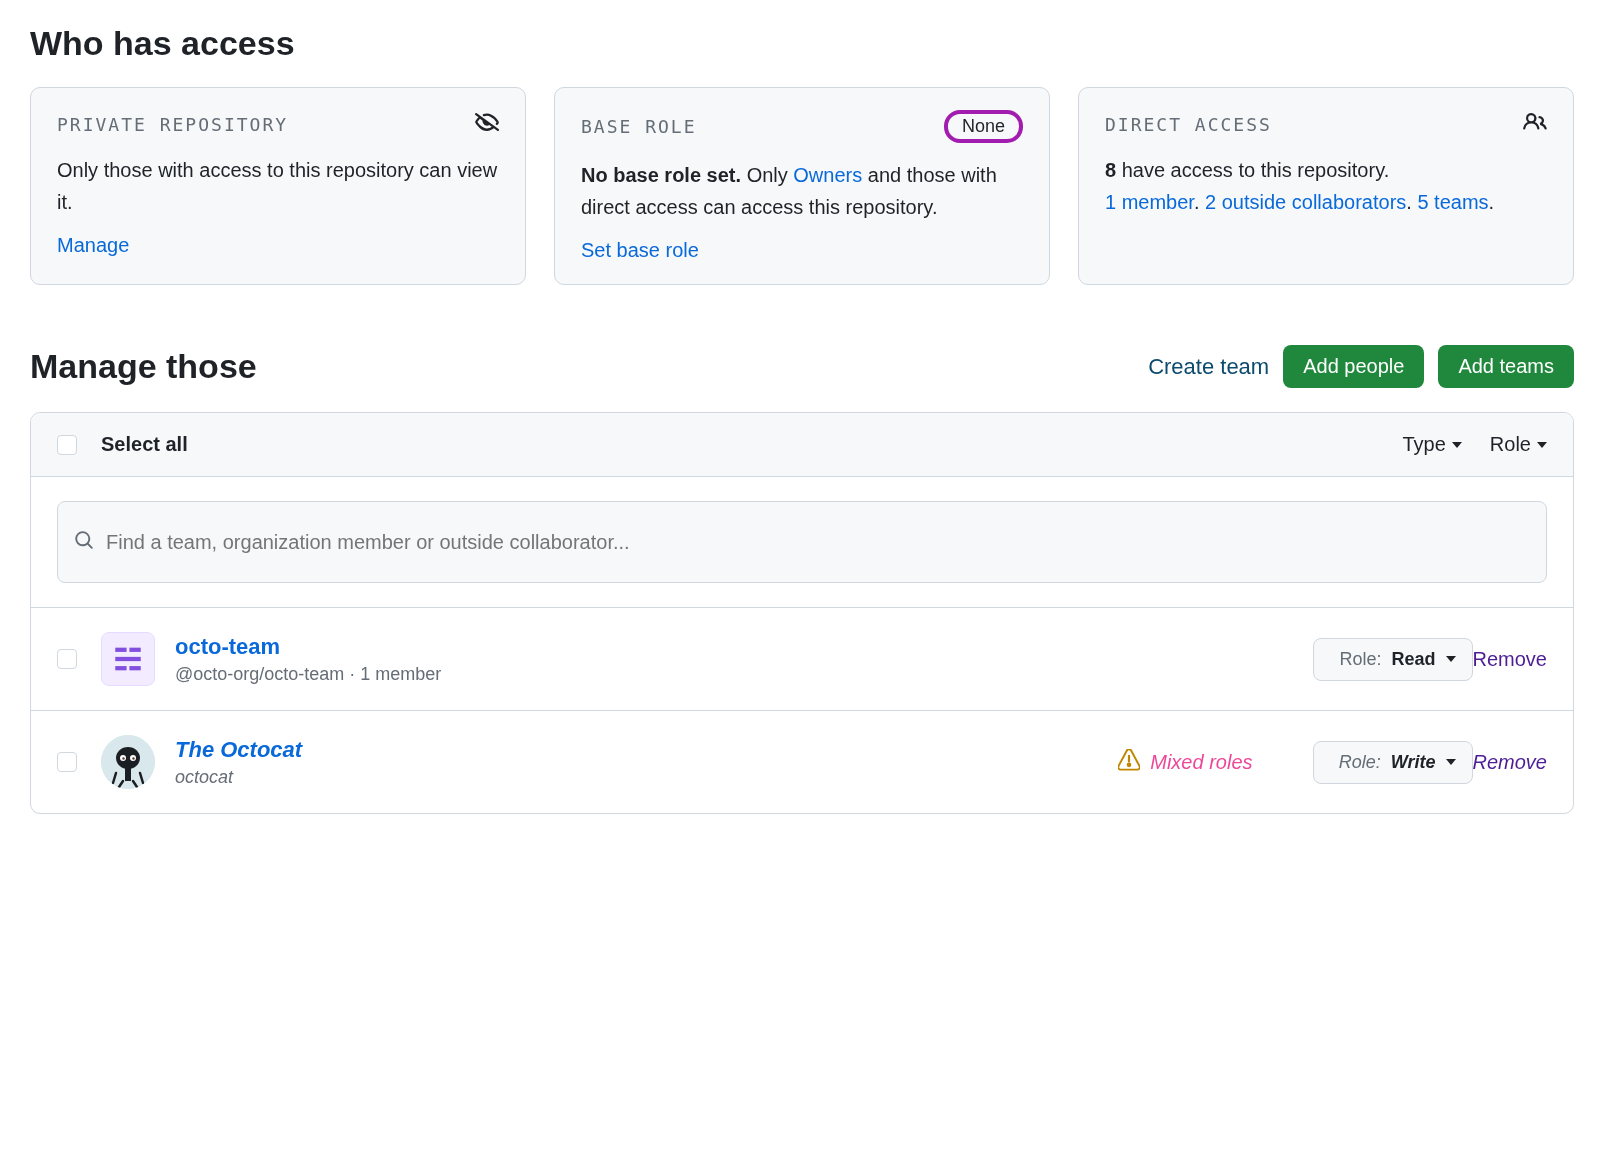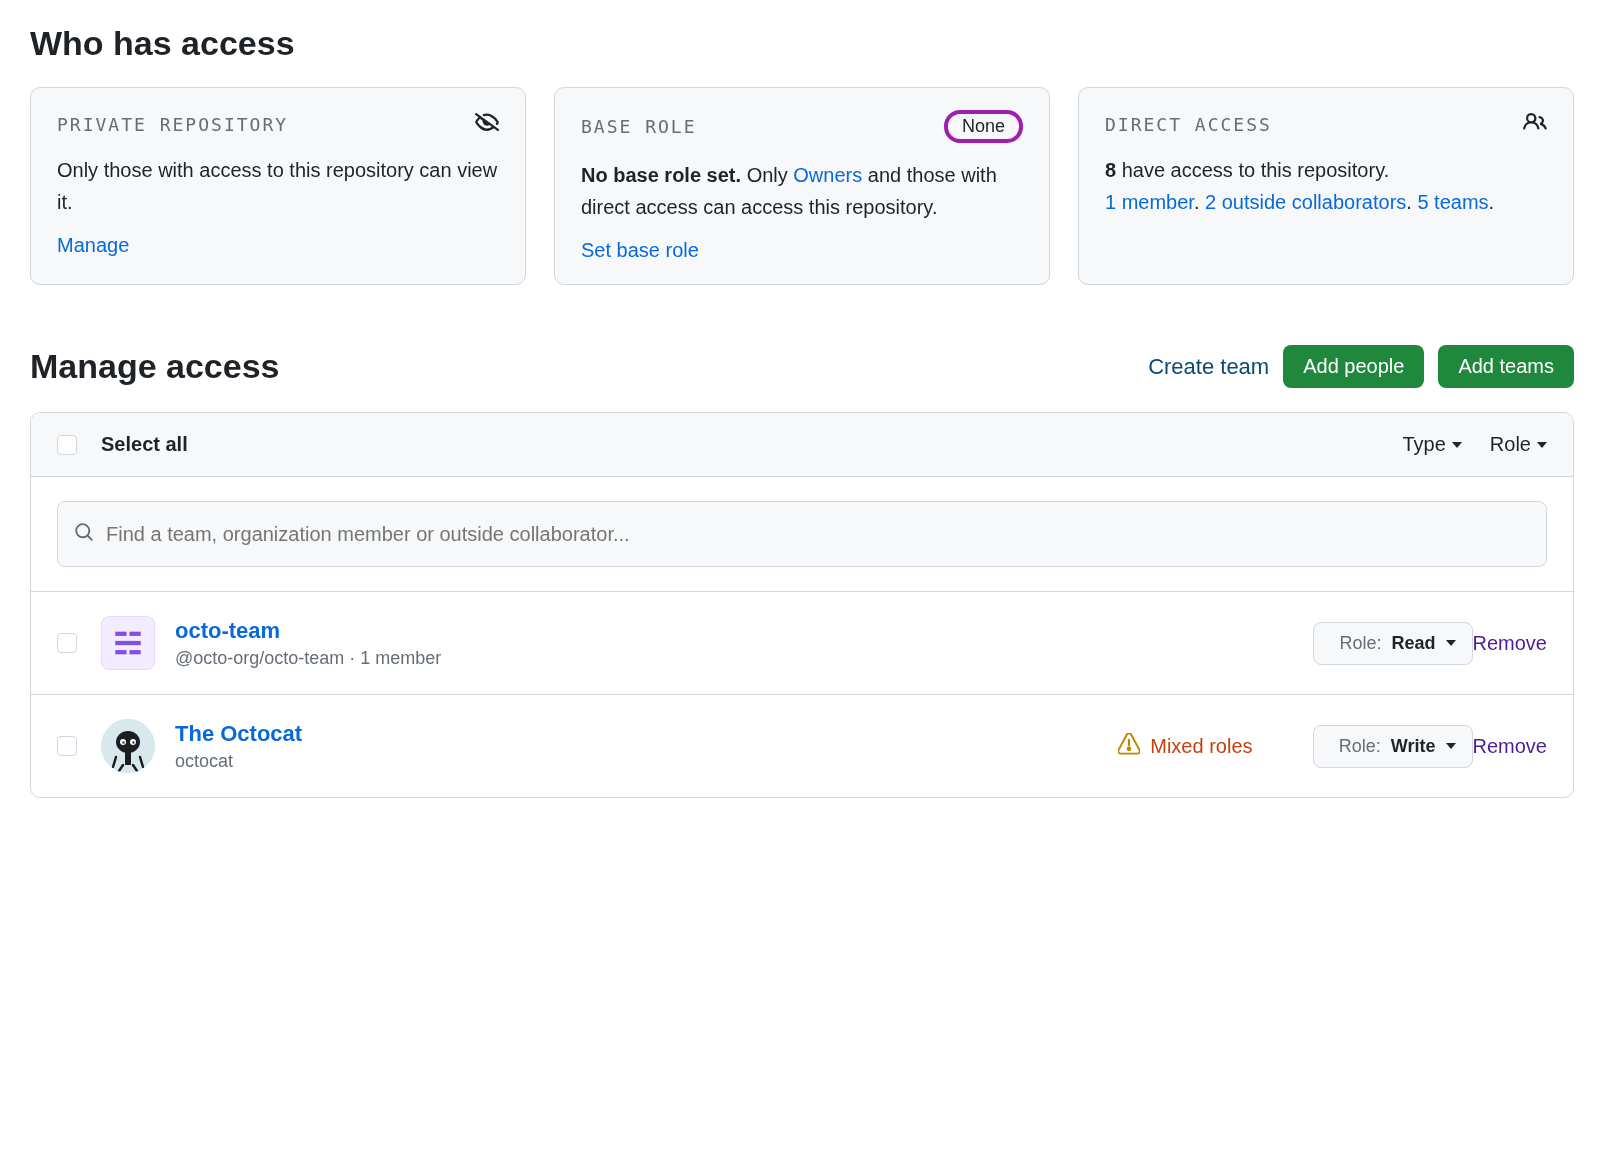--- a/index.html
+++ b/index.html
@@ -141,38 +141,38 @@
   .search-row {
     padding: 24px 26px;
     border-bottom: 1px solid #D0D7DE;
   }
   .search-box {
     display: flex;
     align-items: center;
     background: #F6F8FA;
     border: 1px solid #D0D7DE;
     border-radius: 8px;
-    padding: 20px 16px;
+    padding: 28px 16px;
   }
   .search-box svg { fill: #656D76; margin-right: 12px; }
   .search-input {
     border: none;
     background: transparent;
     font-size: 20px;
     color: #656D76;
     flex: 1;
     outline: none;
   }
   .row {
     display: flex;
     align-items: center;
     padding: 24px 26px;
     border-bottom: 1px solid #D0D7DE;
   }
-  .row:last-child { border-bottom: none; }
+  .row:last-child { border-bottom: none; font-style: italic; }
   .avatar {
     width: 54px;
     height: 54px;
     border-radius: 8px;
     margin-left: 24px;
     flex-shrink: 0;
     display: flex;
     align-items: center;
     justify-content: center;
     overflow: hidden;
@@ -191,21 +191,21 @@
   }
   .row-sub {
     color: #656D76;
     font-size: 18px;
     margin-top: 4px;
   }
   .row-mid {
     display: flex;
     align-items: center;
     gap: 10px;
-    color: #c2410c;
+    color: #ec4899;
     font-size: 20px;
     margin-right: 60px;
   }
   .row-mid svg { fill: none; stroke: #BF8700; stroke-width: 1.6; }
   .role-dropdown {
     background: #F6F8FA;
     border: 1px solid #D0D7DE;
     border-radius: 8px;
     padding: 10px 16px;
     font-size: 18px;
@@ -271,21 +271,21 @@
     </div>
     <div class="card-body">
       <strong>8</strong><span> have access to this repository.</span>
       <br>
       <a class="link">1 member</a><span>. </span><a class="link">2 outside collaborators</a><span>. </span><a class="link">5 teams</a><span>.</span>
     </div>
   </div>
 </div>
 
 <div class="manage-header">
-  <h2 class="section-title" style="margin-bottom:0">Manage access</h2>
+  <h2 class="section-title" style="margin-bottom:0">Manage those</h2>
   <div class="manage-actions">
     <span class="btn-link">Create team</span>
     <button class="btn-primary">Add people</button>
     <button class="btn-primary">Add teams</button>
   </div>
 </div>
 
 <div class="table-wrap">
   <div class="thead">
     <div class="checkbox"></div>

